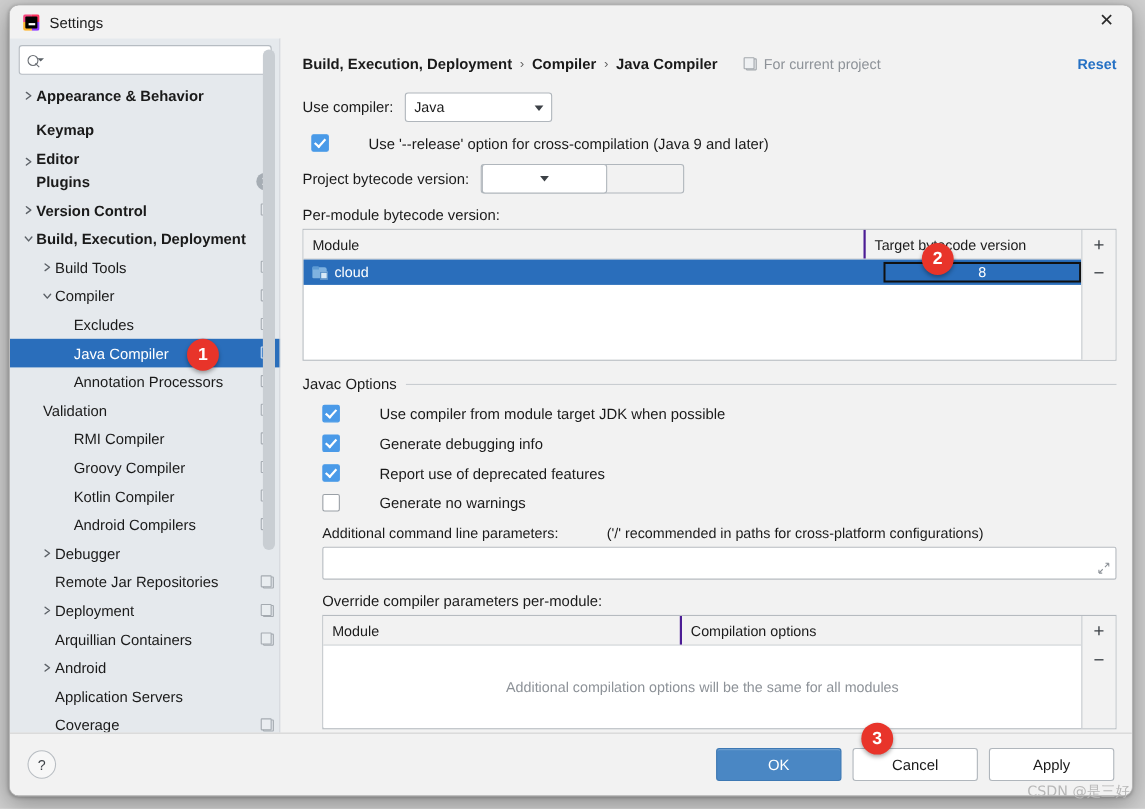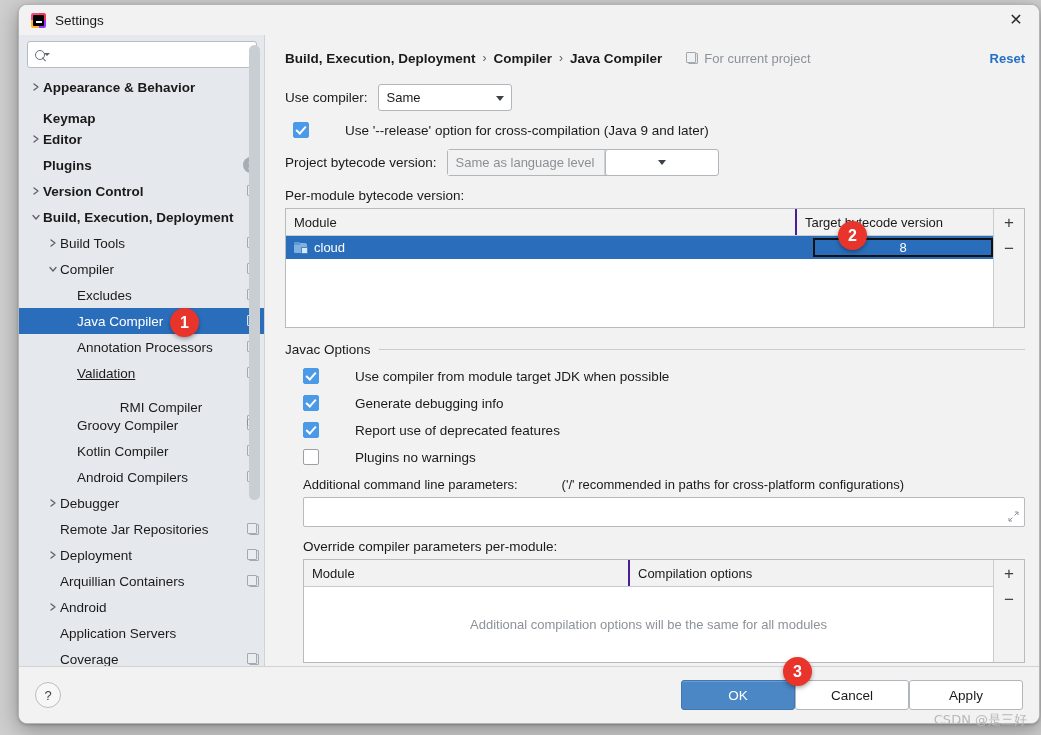--- a/index.html
+++ b/index.html
@@ -12,21 +12,21 @@
   }
   
   .backdrop{position:absolute;inset:0;background:#cfcfcf;}
   .backdrop .ghost-line{
     position:absolute;left:100px;top:706px;width:540px;height:10px;
     background:linear-gradient(90deg,#b9b9b9 0 8%,transparent 8% 12%,#bdbdbd 12% 26%,transparent 26% 30%,#bbb 30% 55%,transparent 55% 59%,#bdbdbd 59% 78%,transparent 78% 82%,#bbb 82% 100%);
     opacity:.55;filter:blur(.3px);
   }
 
   .dialog{
-    position:absolute;left:18px;top:4px;width:1020px;height:718px;
+    position:absolute;left:8px;top:4px;width:1020px;height:718px;
     background:#f2f2f2;
     border:1px solid #b4b4b4;
     border-radius:9px 9px 9px 9px;
     box-shadow:0 6px 22px rgba(0,0,0,.33), 0 1px 3px rgba(0,0,0,.22);
     overflow:hidden;
     display:flex;flex-direction:column;
   }
 
   
   .titlebar{
@@ -207,21 +207,21 @@
 
   
   .footer{
     flex:0 0 56px;height:56px;border-top:1px solid #d2d2d2;background:#f2f2f2;
     display:flex;align-items:center;padding:0 16px;position:relative;
   }
   .help-btn{
     width:24px;height:24px;border-radius:50%;border:1px solid #b9bec3;background:#f7f7f7;
     display:flex;align-items:center;justify-content:center;font-size:13px;color:#3a3f44;cursor:default;
   }
-  .btns{margin-left:auto;display:flex;}
+  .btns{margin-left:auto;display:flex;gap:10px;}
   .btn{
     min-width:84px;height:28px;border-radius:3px;border:1px solid #b0b6bc;background:#fff;
     display:flex;align-items:center;justify-content:center;font-size:13.5px;color:#1a1a1a;cursor:default;
     padding:0 14px;
   }
   .btn.primary{background:#4a87c4;border-color:#3d78b3;color:#fff;box-shadow:inset 0 1px 0 rgba(255,255,255,.18);}
 
   
   .step{
     position:absolute;width:29px;height:29px;border-radius:50%;
@@ -279,21 +279,21 @@
               <svg width="8" height="10" viewBox="0 0 8 10">
                 <path d="M2 2 L6 5 L2 8" stroke="#5d6268" stroke-width="1.3" fill="none" stroke-linecap="round" stroke-linejoin="round"></path>
               </svg>
             </span>
             <span class="label">Appearance &amp; Behavior</span>
           </div>
           <div class="row bold" style="padding-left: 10px; align-items: flex-end;">
             <span class="arrow"></span>
             <span class="label">Keymap</span>
           </div>
-          <div class="row bold" style="padding-left: 10px;">
+          <div class="row bold" style="padding-left: 10px; align-items: flex-end;">
             <span class="arrow">
               <svg width="8" height="10" viewBox="0 0 8 10">
                 <path d="M2 2 L6 5 L2 8" stroke="#5d6268" stroke-width="1.3" fill="none" stroke-linecap="round" stroke-linejoin="round"></path>
               </svg>
             </span>
             <span class="label">Editor</span>
           </div>
           <div class="row bold" style="padding-left: 10px;">
             <span class="arrow"></span>
             <span class="label">Plugins</span>
@@ -360,29 +360,29 @@
             </span>
           </div>
           <div class="row" style="padding-left: 44px;">
             <span class="arrow"></span>
             <span class="label">Annotation Processors</span>
             <span class="proj-ico">
               <span class="b"></span>
               <span class="f"></span>
             </span>
           </div>
-          <div class="row" style="padding-left: 44px; text-decoration: underline;">
+          <div class="row" style="padding-left: 16px;">
             <span class="arrow"></span>
             <span class="label">Validation</span>
             <span class="proj-ico">
               <span class="b"></span>
               <span class="f"></span>
             </span>
           </div>
-          <div class="row" style="padding-left: 44px; flex-direction: column;">
+          <div class="row" style="padding-left: 44px;">
             <span class="arrow"></span>
             <span class="label">RMI Compiler</span>
             <span class="proj-ico">
               <span class="b"></span>
               <span class="f"></span>
             </span>
           </div>
           <div class="row" style="padding-left: 44px;">
             <span class="arrow"></span>
             <span class="label">Groovy Compiler</span>
@@ -485,34 +485,33 @@
               <span class="f"></span>
             </span>
           <span>For current project</span>
         </span>
         <span class="reset-link">Reset</span>
       </div>
 
       <div class="frow">
         <span class="flabel">Use compiler:</span>
         <span class="combo" style="width:132px">
-          <span class="val">Same</span>
+          <span class="val">Java</span>
           <span class="dd"></span>
         </span>
       </div>
 
       <div class="cb-row" style="margin-left:8px">
         <span class="cb on"></span>
         <span class="cb-label">Use '--release' option for cross-compilation (Java 9 and later)</span>
       </div>
 
       <div class="frow" style="margin-top:11px">
         <span class="flabel">Project bytecode version:</span>
         <span class="combo split" style="width:183px">
-          <span class="val" style="flex:1">Same as language level</span>
           <span class="btn">
               <span class="dd"></span>
             </span>
         </span>
       </div>
 
       <div class="sec-label">Per-module bytecode version:</div>
 
       <div class="tbl" style="height:118px">
         <div class="grid">
@@ -557,21 +556,21 @@
           <div class="cb-row">
             <span class="cb on"></span>
             <span class="cb-label">Generate debugging info</span>
           </div>
           <div class="cb-row">
             <span class="cb on"></span>
             <span class="cb-label">Report use of deprecated features</span>
           </div>
           <div class="cb-row">
             <span class="cb"></span>
-            <span class="cb-label">Plugins no warnings</span>
+            <span class="cb-label">Generate no warnings</span>
           </div>
 
           <div class="frow" style="margin-top:12px">
             <span class="hint">Additional command line parameters:</span>
             <span class="hint" style="margin-left:44px">('/' recommended in paths for cross-platform configurations)</span>
           </div>
 
           <div class="textarea">
             <span class="resize-grip">
               <svg width="11" height="11" viewBox="0 0 11 11">

